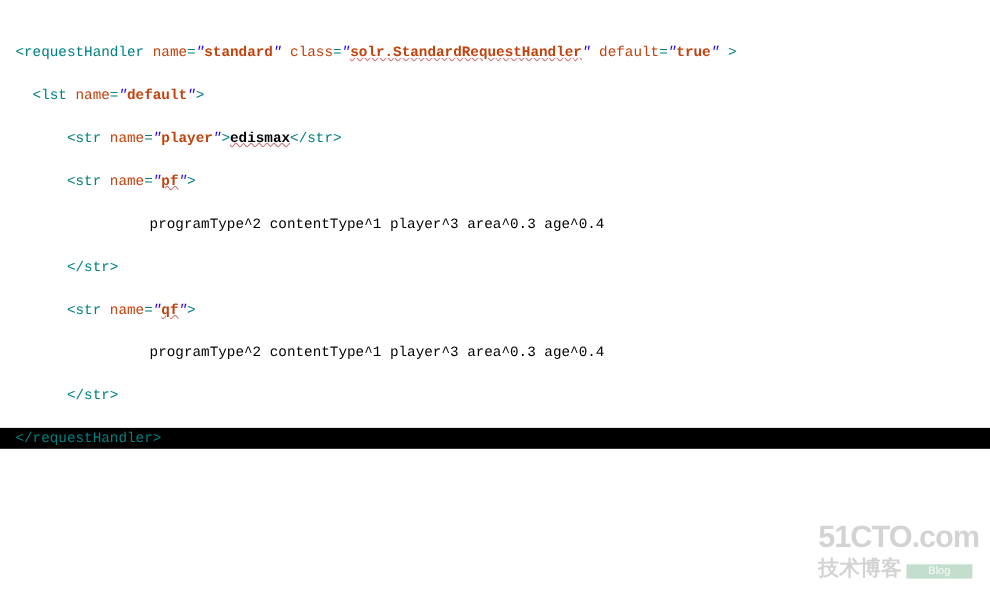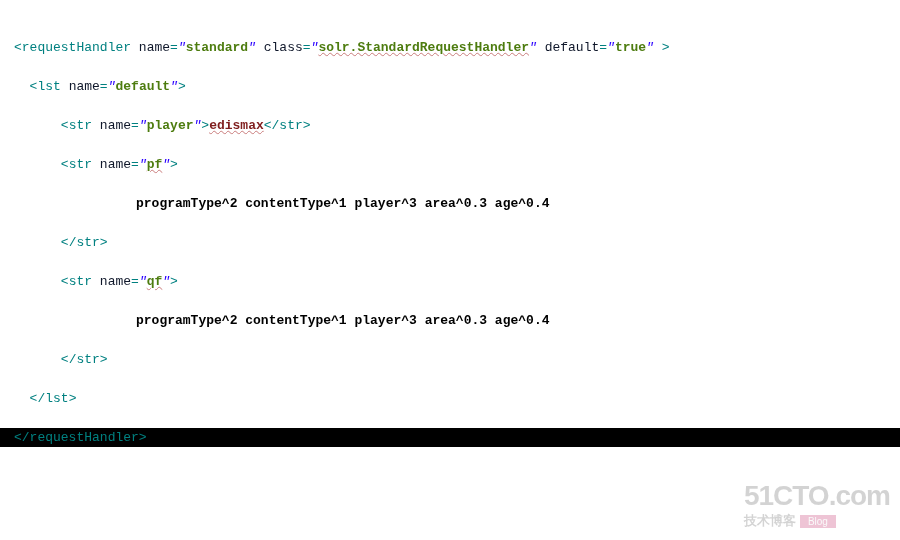--- a/index.html
+++ b/index.html
@@ -13,71 +13,70 @@
       overflow: hidden;
     }
     .code-container {
       padding: 18px 0 0 0;
       line-height: 1.5;
       white-space: pre;
     }
     .line { display: block; padding-left: 14px; }
     .line.highlighted { background: #000000; width: 100%; }
     .tag { color: #008080; text-align: right; }
-    .attr-name { color: #0f172a; }
+    .attr-name { color: #c2410c; }
     .attr-value { color: #2a00ff; font-style: italic; }
-    .attr-value-bold { color: #4d7c0f; font-weight: bold; }
-    .text-bold { color: #7f1d1d; font-weight: bold; text-align: center; }
-    .text-content { color: #000000; font-weight: bold; padding-left: 44px; }
+    .attr-value-bold { color: #c2410c; font-weight: bold; }
+    .text-bold { color: #000000; font-weight: bold; text-align: center; }
+    .text-content { color: #000000; font-weight: normal; padding-left: 44px; }
     .wavy {
       text-decoration: underline wavy #c97c7c;
       text-decoration-thickness: 1px;
     }
     .watermark {
       position: absolute;
       right: 10px;
       bottom: 10px;
       text-align: left;
       opacity: 0.25;
       color: #555;
       font-family: Arial, sans-serif;
       margin-left: 28px;
     }
     .watermark .big {
       font-size: 28px;
       font-weight: 900;
       letter-spacing: -1px;
     }
     .watermark .sub {
-      font-size: 13px;
+      font-size: 19px;
       font-weight: bold;
     }
     .watermark .blog {
       font-size: 10px;
-      background: #be185d;
+      background: #15803d;
       color: #eee;
-      padding: 1px 8px;
+      padding: 1px 20px;
       margin-left: 4px;
       vertical-align: middle;
     }
   </style>
 </head>
 <body>
 
 <div class="code-container">
 <span class="line"><span class="tag">&lt;<span>requestHandler</span></span> <span class="attr-name">name</span><span class="tag">=</span><span class="attr-value">"</span><span class="attr-value-bold">standard</span><span class="attr-value">"</span> <span class="attr-name">class</span><span class="tag">=</span><span class="attr-value">"</span><span class="attr-value-bold wavy">solr.StandardRequestHandler</span><span class="attr-value">"</span> <span class="attr-name">default</span><span class="tag">=</span><span class="attr-value">"</span><span class="attr-value-bold">true</span><span class="attr-value">"</span> <span class="tag">&gt;</span></span>
 <span class="line">  <span class="tag">&lt;<span>lst</span></span> <span class="attr-name">name</span><span class="tag">=</span><span class="attr-value">"</span><span class="attr-value-bold">default</span><span class="attr-value">"</span><span class="tag">&gt;</span></span>
 <span class="line">      <span class="tag">&lt;<span>str</span></span> <span class="attr-name">name</span><span class="tag">=</span><span class="attr-value">"</span><span class="attr-value-bold">player</span><span class="attr-value">"</span><span class="tag">&gt;</span><span class="text-bold wavy">edismax</span><span class="tag">&lt;<span>/str</span>&gt;</span></span>
 <span class="line">      <span class="tag">&lt;<span>str</span></span> <span class="attr-name">name</span><span class="tag">=</span><span class="attr-value">"</span><span class="attr-value-bold wavy">pf</span><span class="attr-value">"</span><span class="tag">&gt;</span></span>
 <span class="line">          <span class="text-content">programType^2 contentType^1 player^3 area^0.3 age^0.4</span></span>
 <span class="line">      <span class="tag">&lt;<span>/str</span>&gt;</span></span>
 <span class="line">      <span class="tag">&lt;<span>str</span></span> <span class="attr-name">name</span><span class="tag">=</span><span class="attr-value">"</span><span class="attr-value-bold wavy">qf</span><span class="attr-value">"</span><span class="tag">&gt;</span></span>
 <span class="line">          <span class="text-content">programType^2 contentType^1 player^3 area^0.3 age^0.4</span></span>
 <span class="line">      <span class="tag">&lt;<span>/str</span>&gt;</span></span>
-<span class="line">  <span class="tag">&lt;<span>/lst</span>&gt;</span></span>
 <span class="line highlighted"><span class="tag">&lt;<span>/requestHandler</span>&gt;</span></span>
 </div>
 
 <div class="watermark">
   <div class="big">51CTO.com</div>
   <div>
     <span class="sub">技术博客</span><span class="blog">Blog</span>
   </div>
 </div>
 

